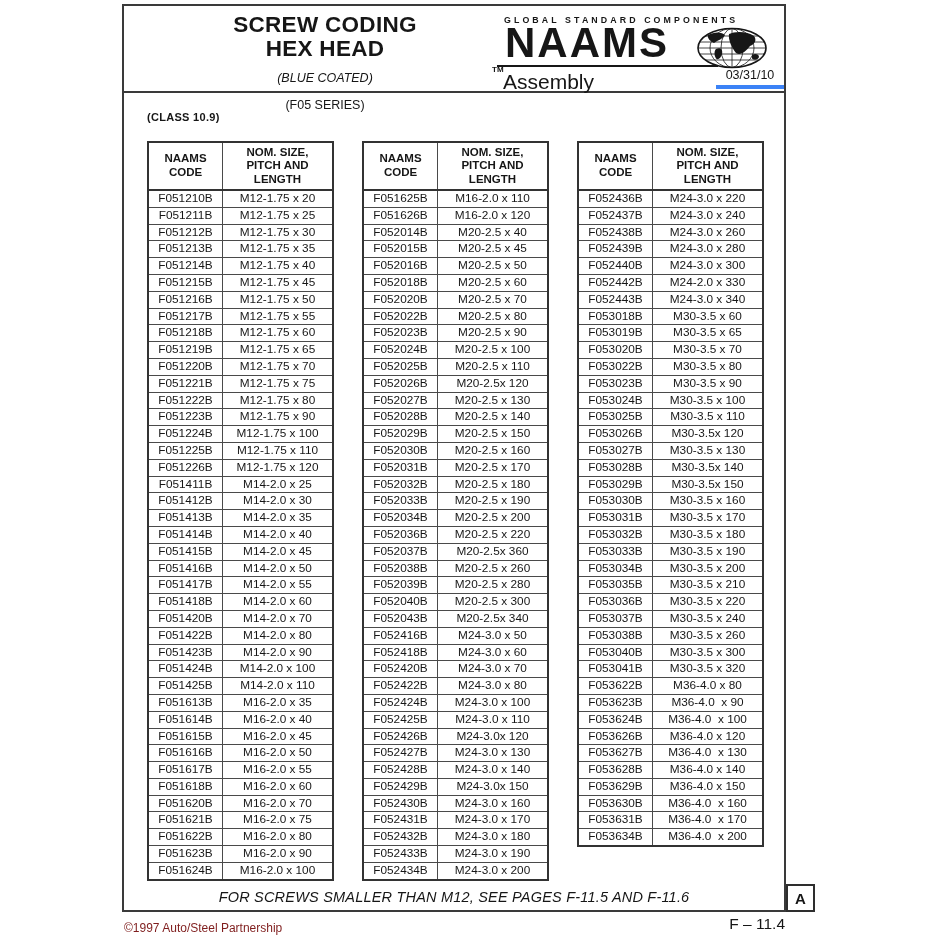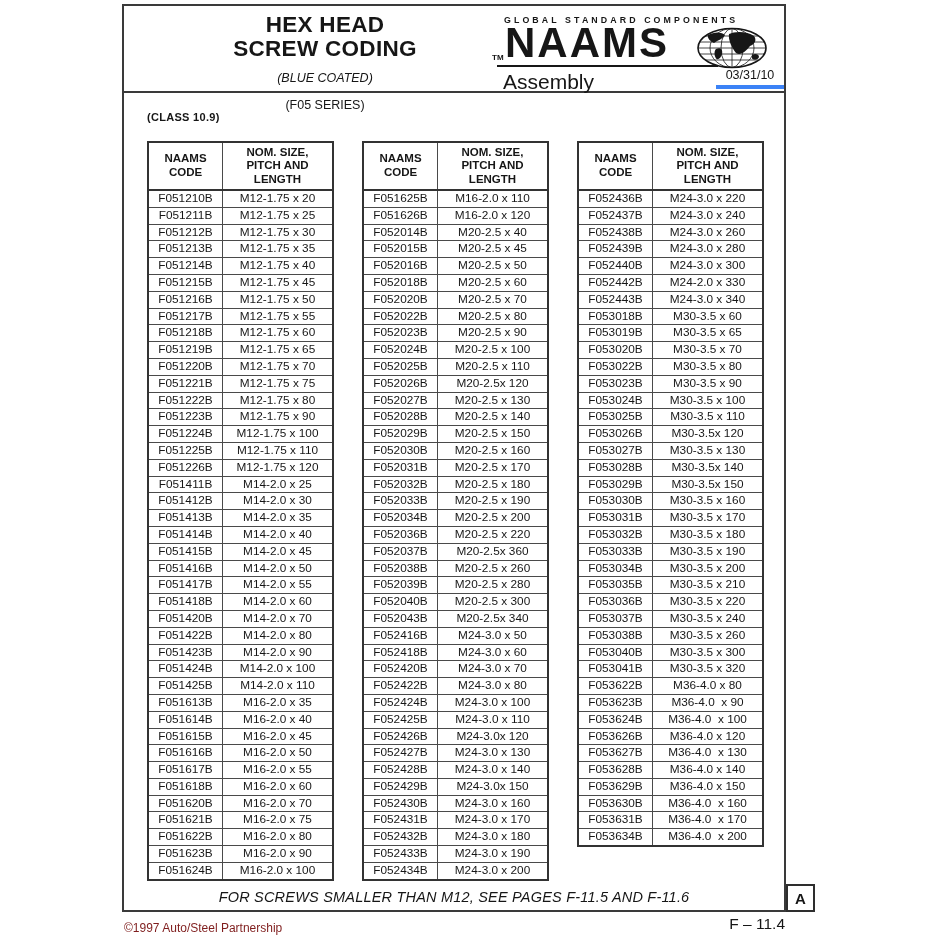--- a/index.html
+++ b/index.html
@@ -15,21 +15,21 @@
   .header-divider{left:122px;top:91px;width:664px;height:0;border-top:2px solid #3a3a3a;}
 
   
   .title-block{left:158px;top:13px;width:334px;text-align:center;}
   .title-line{font-size:22.5px;font-weight:bold;line-height:1.08;letter-spacing:.3px;}
   .subtitle{font-size:12.5px;line-height:1.3;margin-top:11px;}
   .subtitle.first{margin-top:8px;font-style:italic;}
 
   
   .tagline{left:504px;top:15px;font-size:8.8px;font-weight:bold;letter-spacing:3.1px;white-space:nowrap;}
-  .tm{left:492px;top:53px;font-size:8px;font-weight:bold;}
+  .tm{left:492px;top:65px;font-size:8px;font-weight:bold;}
   .naams{left:505px;top:22px;font-size:42px;font-weight:bold;letter-spacing:2px;line-height:1;}
   .globe{left:696px;top:27px;width:72px;height:42px;}
   .logo-rule{left:497px;top:65px;width:221px;height:0;border-top:2px solid #161616;}
   .assembly{left:503px;top:70px;font-size:21px;}
   .date{left:716px;top:68px;width:68px;text-align:center;font-size:12.5px;
         border-bottom:4px solid #3b82f6;padding-bottom:3px;}
 
   
   .class-label{left:147px;top:111px;font-size:11px;font-weight:bold;letter-spacing:.3px;}
 
@@ -60,22 +60,22 @@
   .copyright{left:124px;top:921px;font-size:12px;color:#7f1d1d;}
   .pagenum{left:637px;top:915px;width:148px;text-align:right;font-size:15.5px;}
 </style>
 </head>
 <body>
 
 <div class="abs frame"></div>
 <div class="abs header-divider"></div>
 
 <div class="abs title-block">
+  <div class="title-line">SCREW CODING</div>
   <div class="title-line">HEX HEAD</div>
-  <div class="title-line">SCREW CODING</div>
   <div class="subtitle first">(BLUE COATED)</div>
   <div class="subtitle">(F05 SERIES)</div>
 </div>
 
 <div class="abs tagline">GLOBAL STANDARD COMPONENTS</div>
 <div class="abs tm">TM</div>
 <div class="abs naams">NAAMS</div>
 <svg class="abs globe" viewBox="0 0 72 42" aria-hidden="true">
   <ellipse cx="36" cy="21" rx="34" ry="19.5" fill="#fff" stroke="#161616" stroke-width="1.6"></ellipse>
   <ellipse cx="36" cy="21" rx="11" ry="19.5" fill="none" stroke="#161616" stroke-width="0.8"></ellipse>

